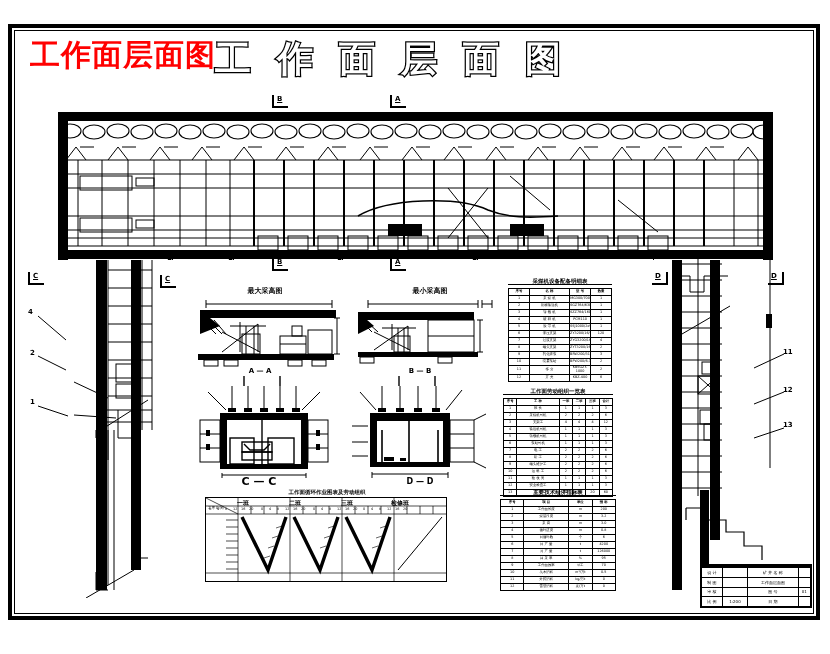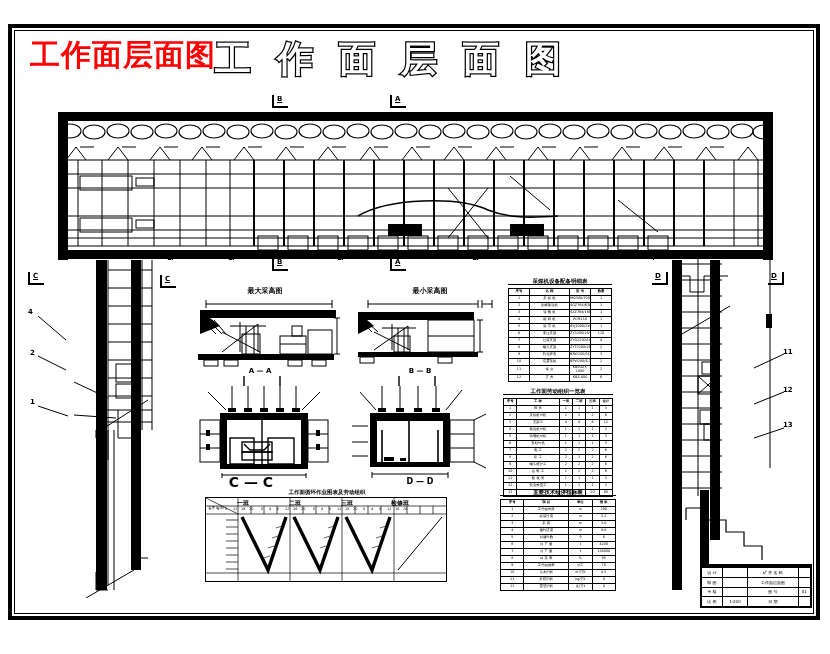--- a/index.html
+++ b/index.html
@@ -551,21 +551,21 @@
             <rect x="8" y="58" width="4" height="6"></rect>
           <rect x="118" y="44" width="4" height="6"></rect>
             <rect x="118" y="58" width="4" height="6"></rect>
         </g>
 
         <g stroke="#000" stroke-width="1" fill="none">
           <path d="M24 87 L24 92 M108 87 L108 92 M24 89 L108 89"></path>
         </g>
       </svg>
     </div>
-    <div class="cap" style="left:211px;top:478px;width:80px;font-size:14px;">C — C</div>
+    <div class="cap" style="left:219px;top:478px;width:80px;font-size:11px;">C — C</div>
   </div>
 
   <div>
     <div class="goaf" style="left:352px;top:386px;width:135px;height:92px;">
       <svg width="135" height="92">
         <g stroke="#000" stroke-width="1" fill="none">
           <line x1="30" y1="0" x2="30" y2="24"></line>
             <line x1="48" y1="0" x2="48" y2="24"></line>
           <line x1="66" y1="0" x2="66" y2="24"></line>
             <line x1="84" y1="0" x2="84" y2="24"></line>

